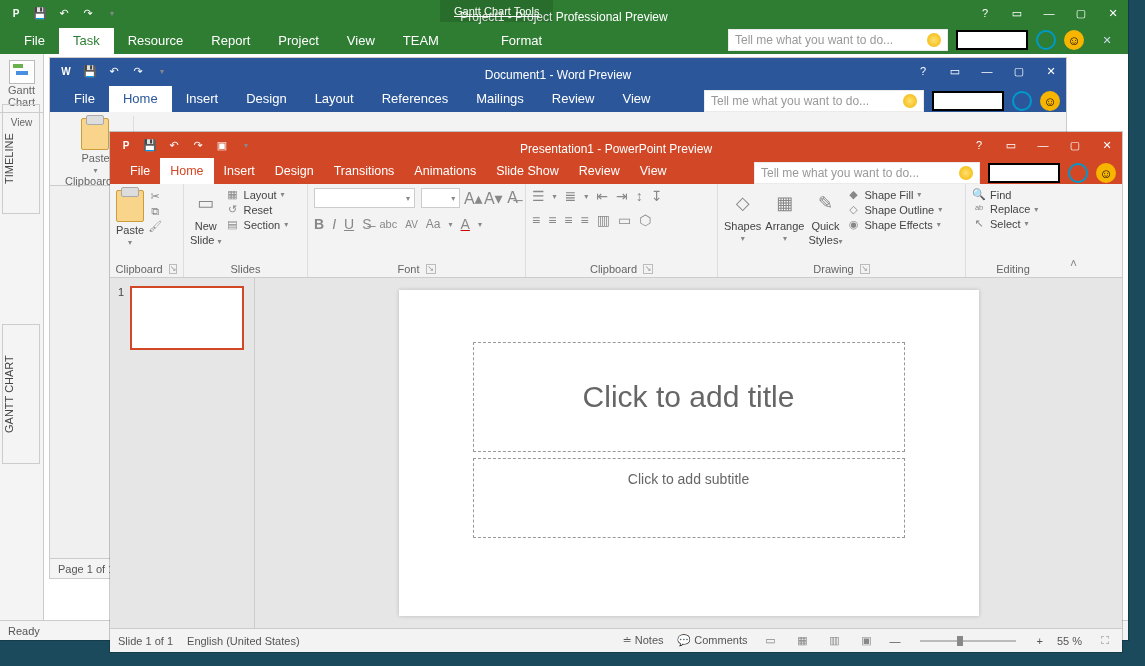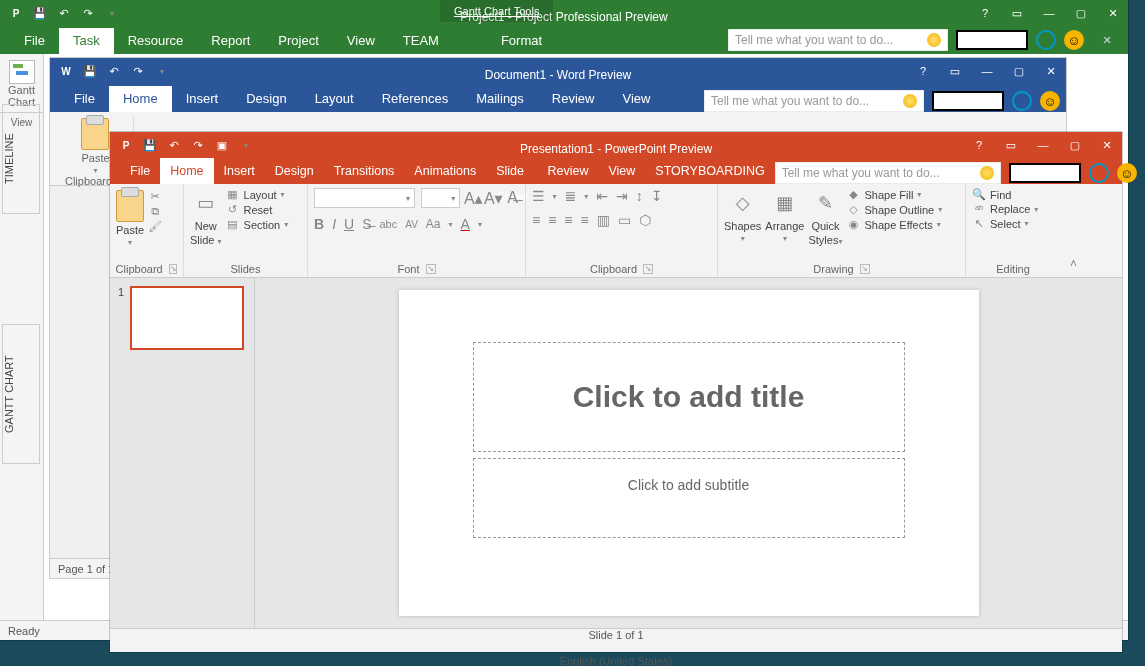--- a/index.html
+++ b/index.html
@@ -71,24 +71,24 @@
 .btn-row { display:flex; gap:8px; align-items:center; color:#888; font-size:14px; }
 .chev { font-size:8px; color:#888; }
 .collapse-chev { align-self:flex-end; padding:6px 10px; color:#888; font-size:12px; }
 
 .ppt-body { display:flex; height:calc(100% - 170px); background:#e6e6e6; }
 .thumb-panel { width:145px; background:#e6e6e6; border-right:1px solid #ccc; padding:8px; display:flex; gap:6px; align-items:flex-start; }
 .thumb-num { font-size:11px; color:#444; }
 .thumb { width:114px; height:64px; background:#fff; border:2px solid #d24726; }
 .slide-area { flex:1; display:flex; align-items:center; justify-content:center; padding:10px; }
 .slide { width:580px; height:326px; background:#fff; box-shadow:0 0 4px rgba(0,0,0,.2); position:relative; }
-.title-ph { position:absolute; left:74px; top:52px; right:74px; height:110px; border:1px dashed #999; display:flex; align-items:center; justify-content:center; font-size:30px; color:#666; font-weight:700; }
-.sub-ph { position:absolute; left:74px; top:168px; right:74px; height:80px; border:1px dashed #999; text-align:center; padding-top:18px; font-size:14px; color:#666; }
-
-.ppt-status { height:24px; background:#f3f3f3; border-top:1px solid #ccc; display:flex; align-items:center; font-size:11px; color:#555; padding:0 8px; gap:14px;flex-direction:column; }
+.title-ph { position:absolute; left:74px; top:52px; right:74px; height:110px; border:1px dashed #999; display:flex; align-items:center; justify-content:center; font-size:30px; color:#666; font-weight:400; }
+.sub-ph { position:absolute; left:74px; top:168px; right:74px; height:80px; border:1px dashed #999; text-align:center; padding-top:12px; font-size:14px; color:#666; }
+
+.ppt-status { height:24px; background:#f3f3f3; border-top:1px solid #ccc; display:flex; align-items:center; font-size:11px; color:#555; padding:0 8px; gap:14px; }
 .ppt-status .spacer { flex:1; }
 .view-btn { width:18px; height:14px; color:#888; font-size:11px; display:inline-flex; align-items:center; justify-content:center; }
 .zoom-slider { width:96px; height:2px; background:#bbb; position:relative; margin:0 6px; }
 .zoom-slider .handle { position:absolute; left:37px; top:-4px; width:6px; height:10px; background:#888; }
 
 .gantt-icon { width:26px; height:24px; background:#fff; border:1px solid #bbb; position:relative; }
 .gantt-icon:before { content:""; position:absolute; left:3px; top:3px; width:10px; height:4px; background:#6ab04c; }
 .gantt-icon:after { content:""; position:absolute; left:6px; top:10px; width:12px; height:4px; background:#4a90e2; }
 </style>
 </head>
@@ -227,21 +227,20 @@
   <div class="ribbon-tabs">
     <div class="ribbon-tab">File</div>
     <div class="ribbon-tab active">Home</div>
     <div class="ribbon-tab">Insert</div>
     <div class="ribbon-tab">Design</div>
     <div class="ribbon-tab">Transitions</div>
     <div class="ribbon-tab">Animations</div>
     <div class="ribbon-tab">Slide Show</div>
     <div class="ribbon-tab">Review</div>
     <div class="ribbon-tab">View</div>
-    <div class="ribbon-tab">STORYBOARDING</div>
     <div class="rib-extra">
       <div class="tell-me" style="width:226px">
           <span>Tell me what you want to do...</span>
           <span class="bulb"></span>
         </div>
       <div class="user-box"></div>
       <div class="cortana"></div>
       <div class="smiley">☺</div>
     </div>
   </div>

